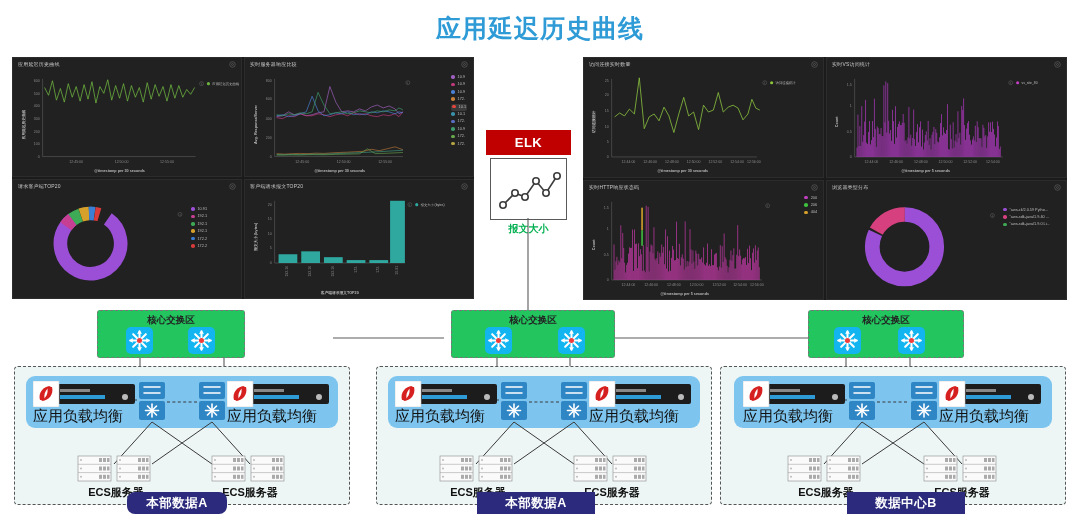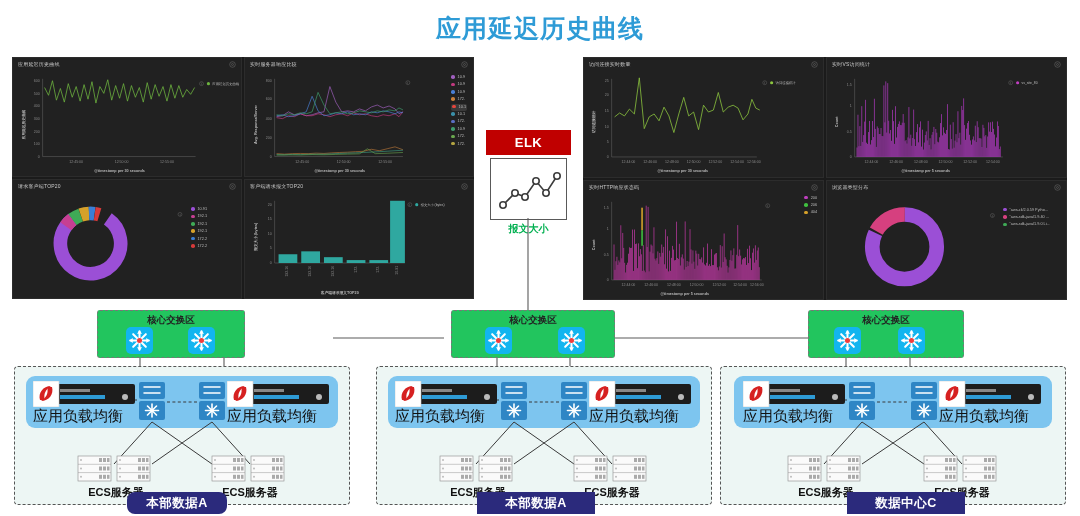--- a/index.html
+++ b/index.html
@@ -1359,13 +1359,13 @@
       <g fill="#bbb">
             <circle cx="43" cy="5" r="1"></circle>
             <circle cx="43" cy="13.4" r="1"></circle>
             <circle cx="43" cy="21.7" r="1"></circle>
           </g>
     </g>
       </svg>
     <div class="rack-label">ECS服务器</div>
   </div>
 </div>
-<div class="dc-badge" style="left:847px;top:492px;width:118px;">数据中心C</div>
+<div class="dc-badge" style="left:847px;top:492px;width:118px;">数据中心B</div>
 
 </body></html>

